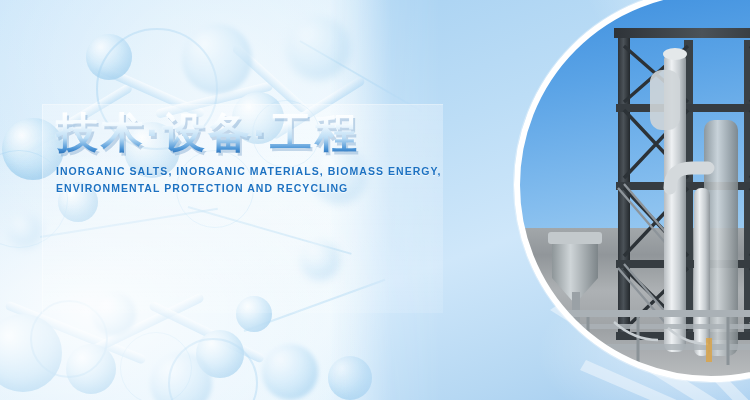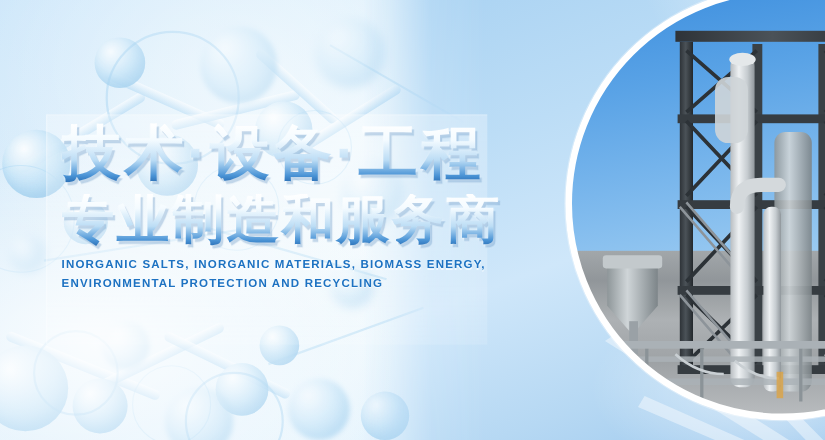--- a/index.html
+++ b/index.html
@@ -84,21 +84,21 @@
 
   
   .copy{position:absolute;left:56px;top:112px;width:430px;}
   .headline1,.headline2{
     margin:0;font-weight:bold;line-height:1;white-space:nowrap;
     background:linear-gradient(180deg,#ffffff 0%,#f4fbff 28%,#bcddf5 62%,#4b94d6 88%,#2a6fb5 100%);
     -webkit-background-clip:text;background-clip:text;color:transparent;
     -webkit-text-fill-color:transparent;
     filter:drop-shadow(2px 3px 0 rgba(58,120,180,.28)) drop-shadow(0 1px 1px rgba(255,255,255,.6));
   }
-  .headline1{font-size:54px;letter-spacing:3px;}
+  .headline1{font-size:42px;letter-spacing:3px;}
   .headline2{font-size:48px;letter-spacing:2px;margin-top:10px;}
 
   .sub-cn{
     margin:26px 0 0 0;font-size:17px;color:#1b6fc0;letter-spacing:1px;white-space:nowrap;
     text-shadow:0 1px 1px rgba(255,255,255,.8);
   }
   .sub-en{
     margin:9px 0 0 0;font-size:10.5px;font-weight:bold;color:#1d72c2;
     letter-spacing:1.05px;line-height:1.65;max-width:398px;
     text-shadow:0 1px 0 rgba(255,255,255,.7);
@@ -265,17 +265,16 @@
         </g>
       </svg>
     </div>
     <div class="circle-ring"></div>
   </div>
 
   <div class="text-panel"></div>
 
   <div class="copy">
     <h1 class="headline1">技术·设备·工程</h1>
-    <h1 class="headline2">专业制造和服务商</h1>
     <p class="sub-en">INORGANIC SALTS, INORGANIC MATERIALS, BIOMASS ENERGY, ENVIRONMENTAL PROTECTION AND RECYCLING</p>
   </div>
 
 </div>
 
 </body></html>

